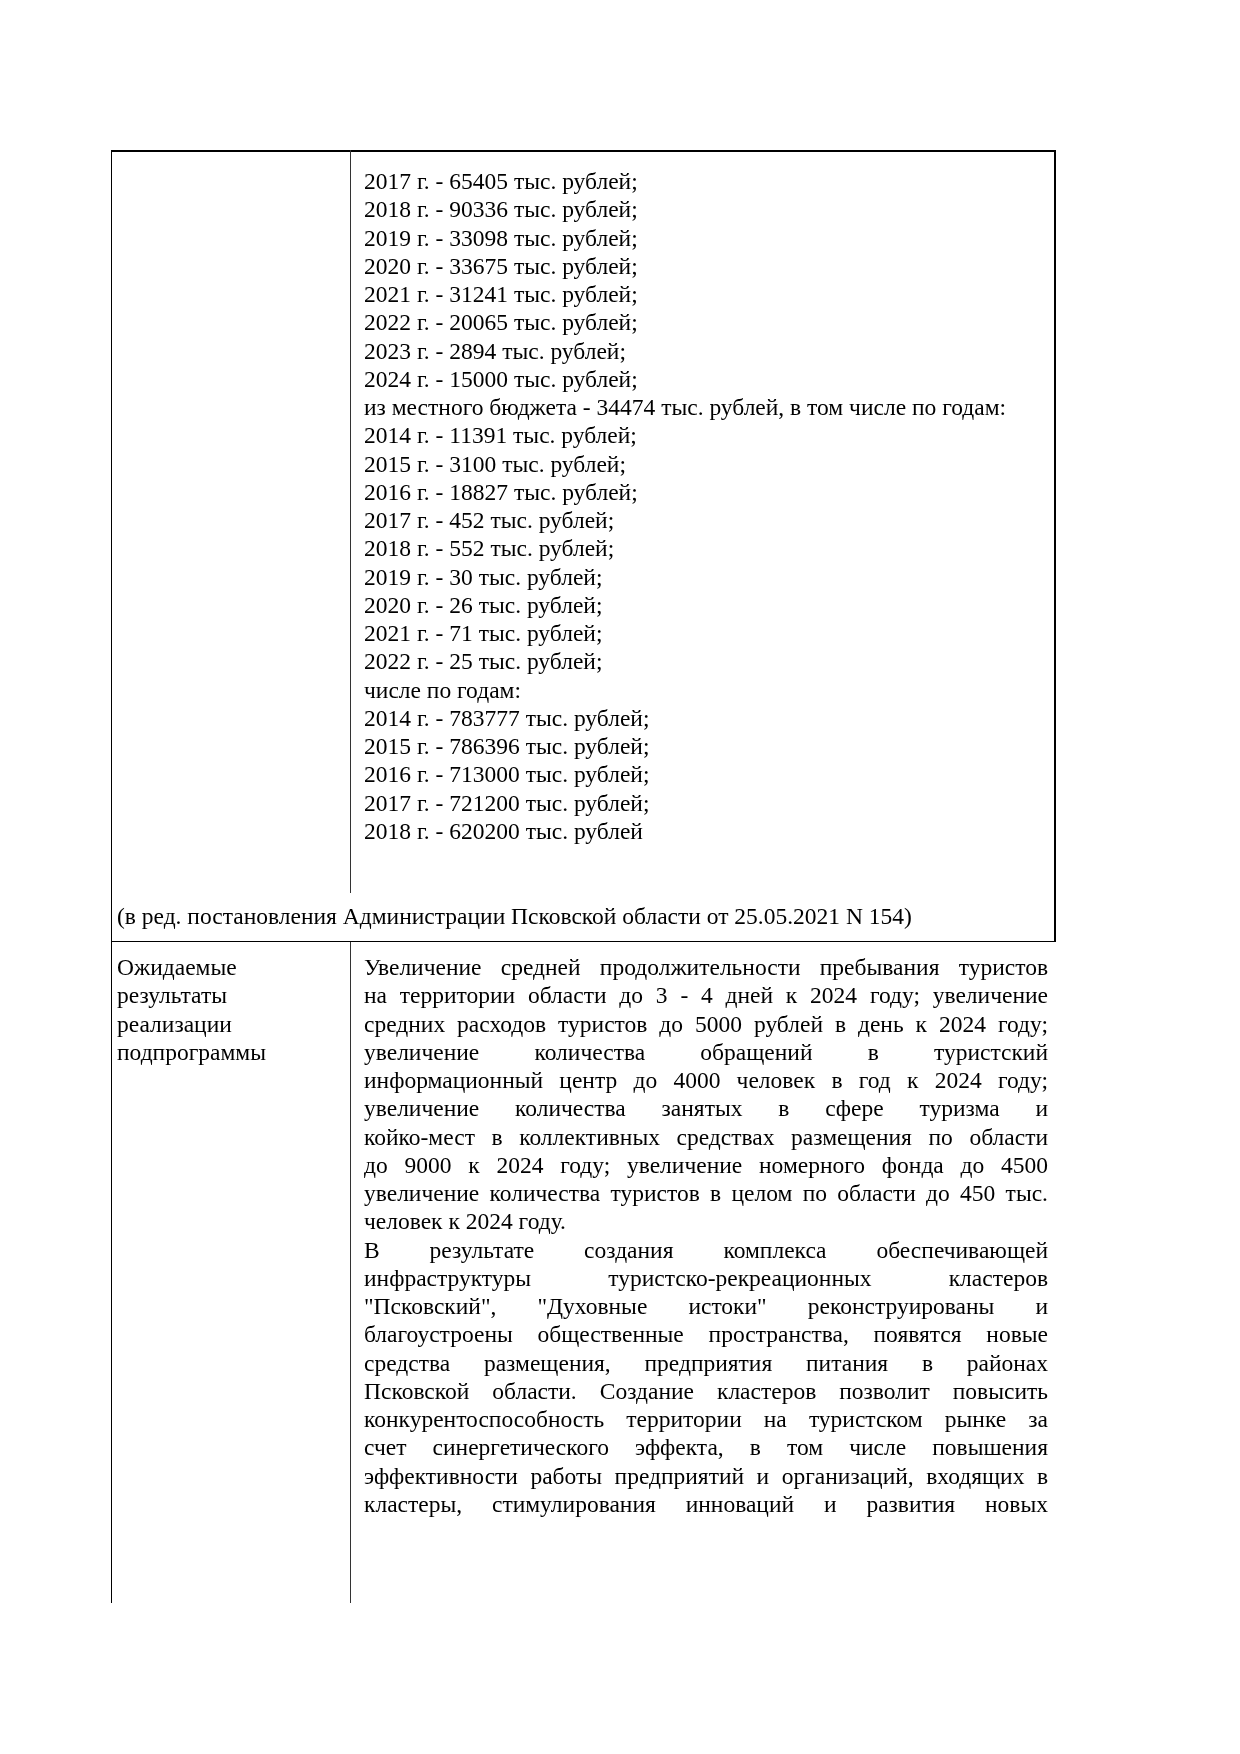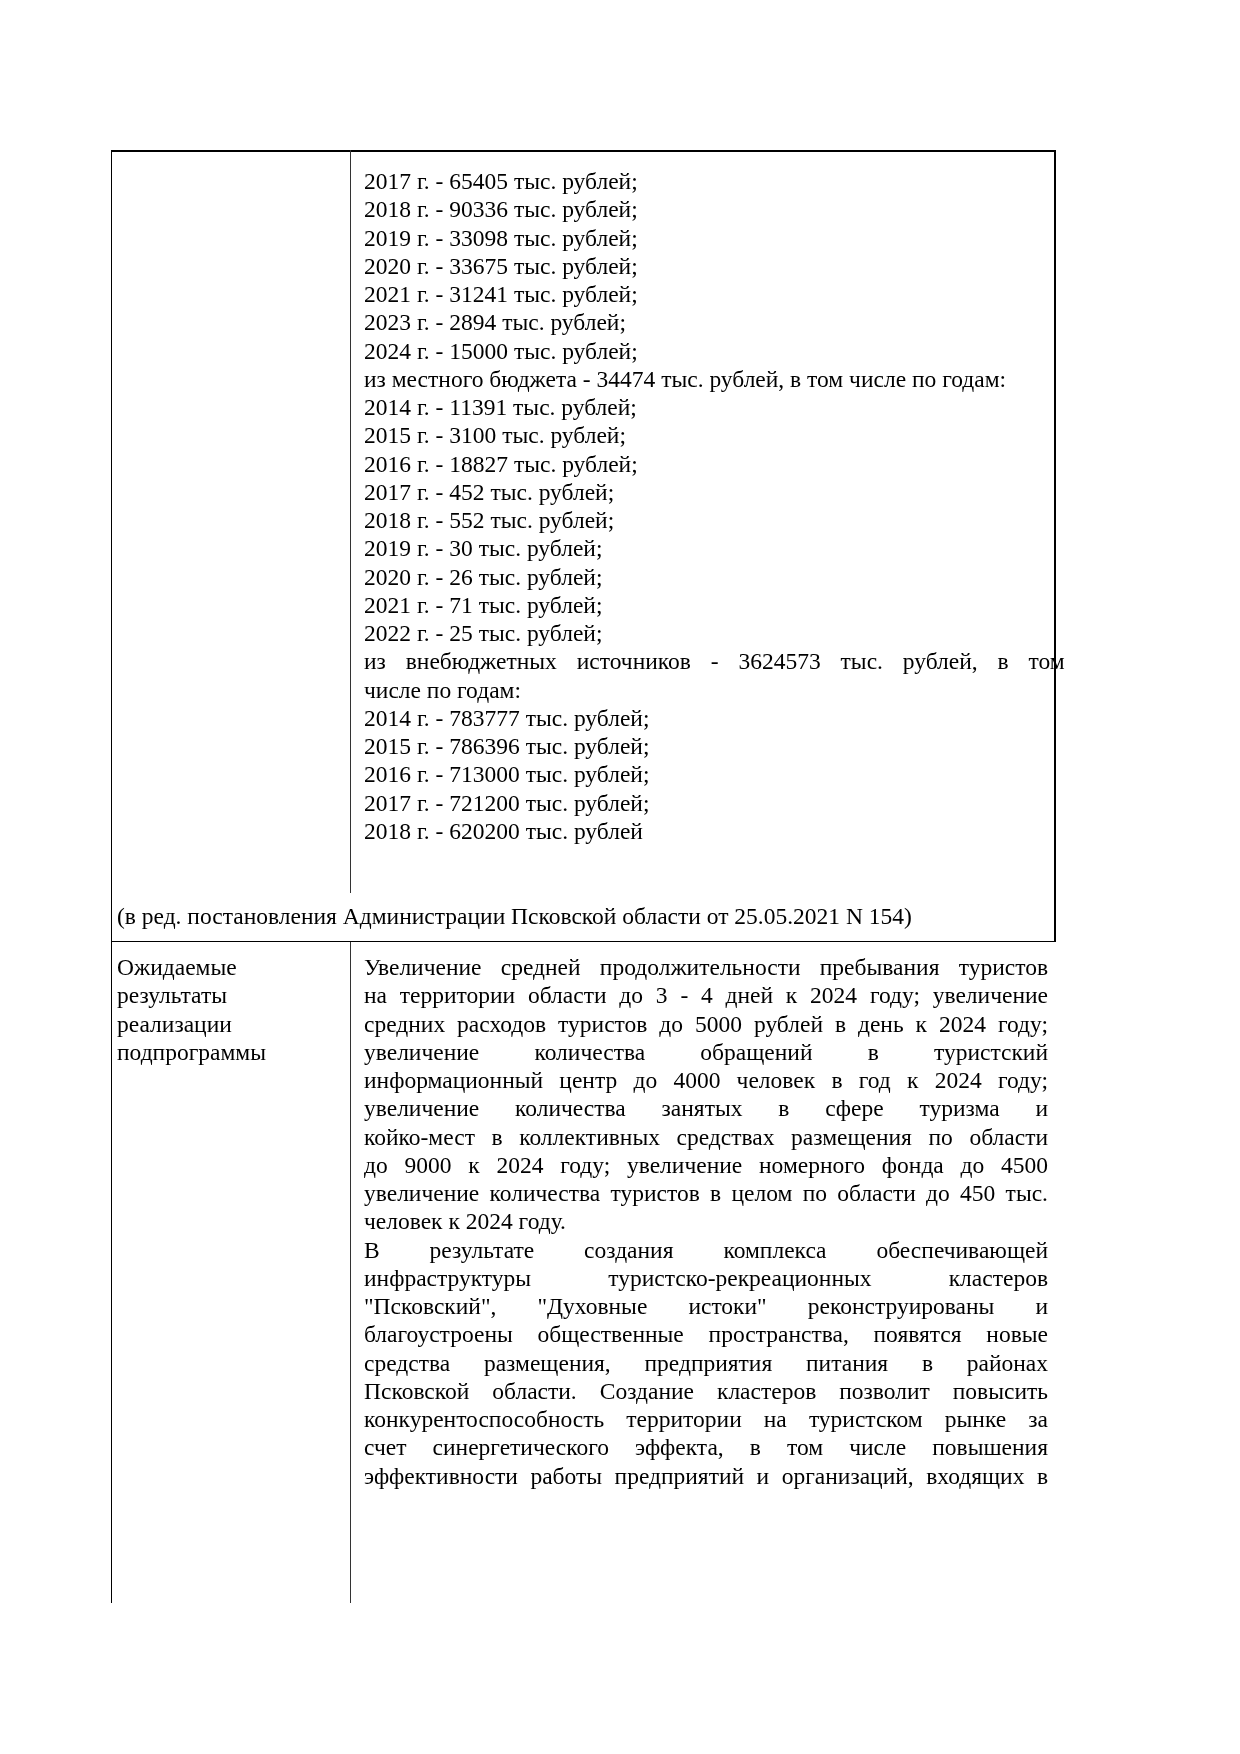--- a/index.html
+++ b/index.html
@@ -34,33 +34,33 @@
     <div class="col-div-1"></div>
     <div class="row-sep"></div>
     <div class="col-div-2"></div>
 
     <div class="cell-text list">
       <div class="line">2017 г. - 65405 тыс. рублей;</div>
       <div class="line">2018 г. - 90336 тыс. рублей;</div>
       <div class="line">2019 г. - 33098 тыс. рублей;</div>
       <div class="line">2020 г. - 33675 тыс. рублей;</div>
       <div class="line">2021 г. - 31241 тыс. рублей;</div>
+      <div class="line">2022 г. - 20065 тыс. рублей;</div>
       <div class="line">2023 г. - 2894 тыс. рублей;</div>
       <div class="line">2024 г. - 15000 тыс. рублей;</div>
       <div class="line">из местного бюджета - 34474 тыс. рублей, в том числе по годам:</div>
       <div class="line">2014 г. - 11391 тыс. рублей;</div>
       <div class="line">2015 г. - 3100 тыс. рублей;</div>
       <div class="line">2016 г. - 18827 тыс. рублей;</div>
       <div class="line">2017 г. - 452 тыс. рублей;</div>
       <div class="line">2018 г. - 552 тыс. рублей;</div>
       <div class="line">2019 г. - 30 тыс. рублей;</div>
       <div class="line">2020 г. - 26 тыс. рублей;</div>
       <div class="line">2021 г. - 71 тыс. рублей;</div>
       <div class="line">2022 г. - 25 тыс. рублей;</div>
-      <div class="line" style="word-spacing:14px;">из внебюджетных источников - 3624573 тыс. рублей, в том</div>
       <div class="line">числе по годам:</div>
       <div class="line">2014 г. - 783777 тыс. рублей;</div>
       <div class="line">2015 г. - 786396 тыс. рублей;</div>
       <div class="line">2016 г. - 713000 тыс. рублей;</div>
       <div class="line">2017 г. - 721200 тыс. рублей;</div>
       <div class="line">2018 г. - 620200 тыс. рублей</div>
     </div>
 
     <div class="note">(в ред. постановления Администрации Псковской области от 25.05.2021 N 154)</div>
 
@@ -84,15 +84,16 @@
       <div class="line">человек к 2024 году.</div>
       <div class="line just">В результате создания комплекса обеспечивающей</div>
       <div class="line just">инфраструктуры туристско-рекреационных кластеров</div>
       <div class="line just">"Псковский", "Духовные истоки" реконструированы и</div>
       <div class="line just">благоустроены общественные пространства, появятся новые</div>
       <div class="line just">средства размещения, предприятия питания в районах</div>
       <div class="line just">Псковской области. Создание кластеров позволит повысить</div>
       <div class="line just">конкурентоспособность территории на туристском рынке за</div>
       <div class="line just">счет синергетического эффекта, в том числе повышения</div>
       <div class="line just">эффективности работы предприятий и организаций, входящих в</div>
+      <div class="line just">кластеры, стимулирования инноваций и развития новых</div>
     </div>
   </div>
 </div>
 
 </body></html>

